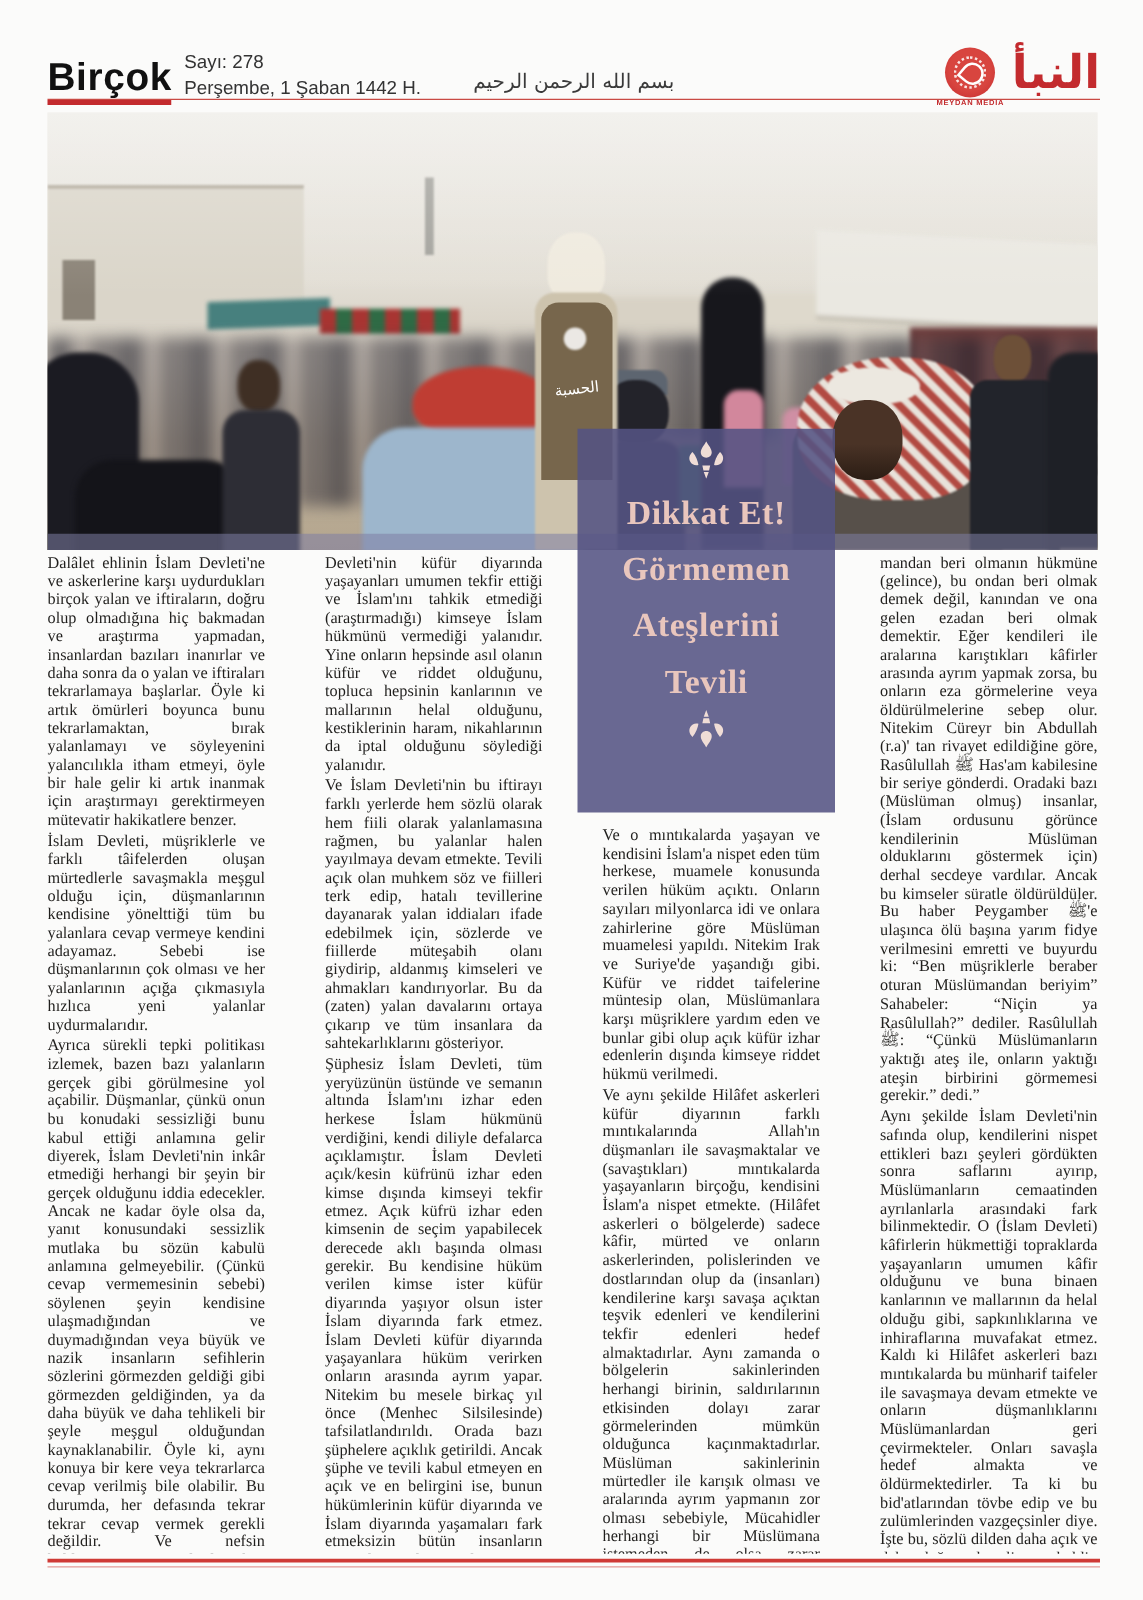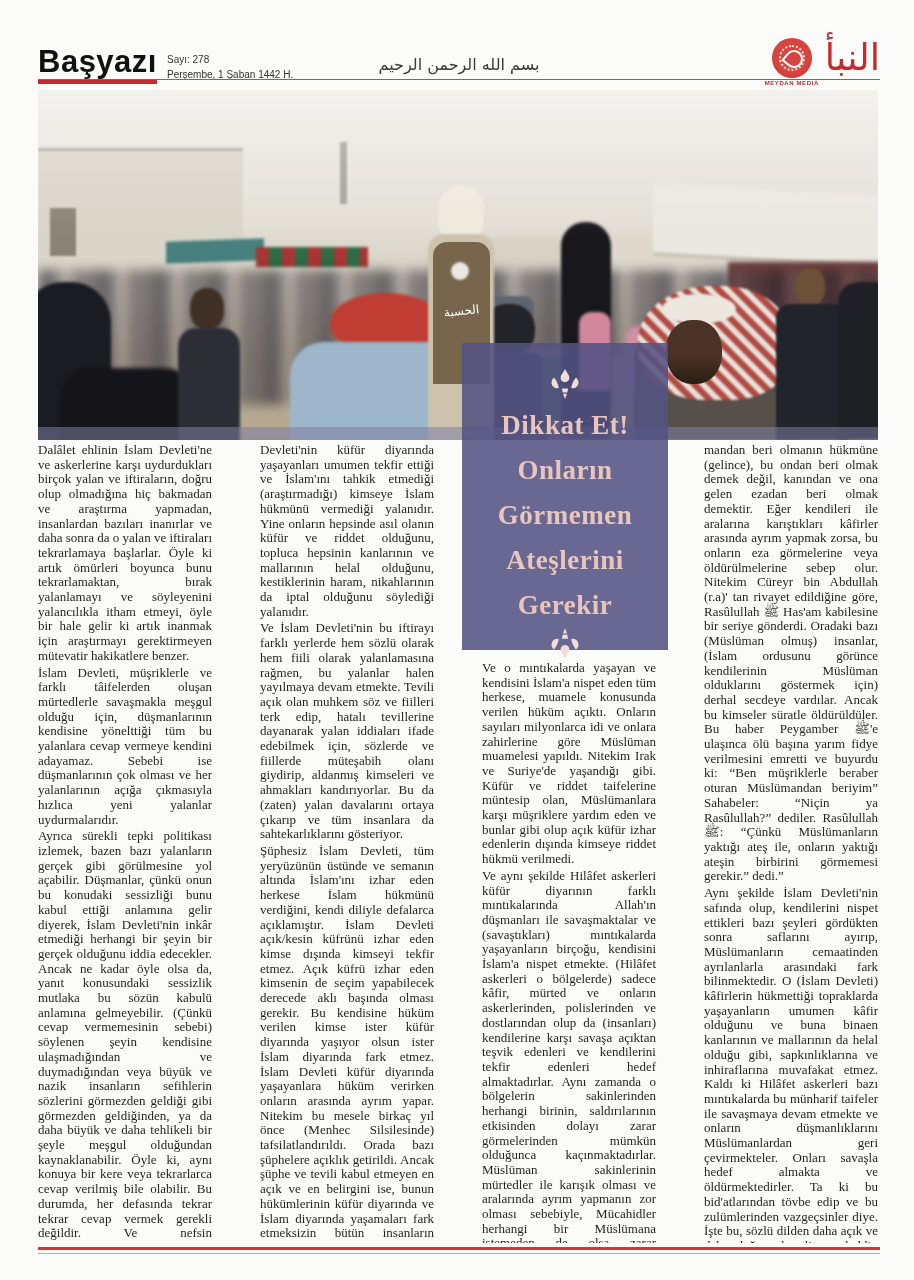--- a/index.html
+++ b/index.html
@@ -22,21 +22,21 @@
     background: #c94a44;
   }
   .h-left { position: absolute; left: 0; bottom: -4px; display: flex; align-items: flex-end; gap: 10px; }
   .masthead {
     font-family: "Liberation Sans", sans-serif;
     font-weight: 700; font-size: 31px; letter-spacing: .5px; color: #111;
     border-bottom: 4px solid #c32b2e; padding-bottom: 3px; line-height: 1;
   }
   .h-meta {
     font-family: "Liberation Sans", sans-serif;
-    font-size: 10px; color: #333; line-height: 1.45; padding-bottom: 2px;
+    font-size: 15px; color: #333; line-height: 1.45; padding-bottom: 2px;
   }
   .bismillah {
     position: absolute; left: 50%; transform: translateX(-50%); bottom: 6px;
     font-size: 16px; color: #3a3a3a;
   }
   .logo { position: absolute; right: 0; bottom: -6px; display: flex; align-items: flex-start; gap: 6px; }
   .logo-seal-wrap { display: flex; flex-direction: column; align-items: center; padding-top: 2px; }
   .logo-seal {
     width: 40px; height: 40px; border-radius: 50%;
     background: radial-gradient(circle at 50% 45%, #d8453f 0 55%, #c32b2e 100%);
@@ -49,37 +49,37 @@
   .logo-seal::before {
     content: ""; position: absolute; left: 13px; top: 12px; width: 14px; height: 14px;
     border-radius: 50% 50% 50% 0; border: 2px solid #fff; transform: rotate(40deg);
   }
   .logo-sub {
     font-family: "Liberation Sans", sans-serif; font-size: 6px; letter-spacing: .6px;
     color: #c32b2e; margin-top: 2px; font-weight: 700;
   }
   .logo-ar {
     font-family: "DejaVu Sans", sans-serif;
-    font-weight: 400; font-size: 37px; line-height: 44px; color: #c32b2e;
+    font-weight: 700; font-size: 37px; line-height: 44px; color: #c32b2e;
   }
 
   
   .lead-photo {
     position: absolute; left: 38px; top: 90px; width: 840px; height: 350px;
     background: linear-gradient(#edebe6 0%, #e3dfd6 38%, #d3ccbe 58%, #c0b4a0 75%, #b4a58d 100%);
     overflow: hidden;
   }
   .ph { position: absolute; }
 
   
   .callout {
     position: absolute; left: 462px; top: 343px; width: 206px; height: 307px;
     background: rgba(84,83,131,.88);
     color: #e9c6bd; text-align: center; z-index: 5;
-    padding-top: 26px;
+    padding-top: 10px;
   }
   .callout-line {
     font-weight: 700; font-size: 27px; line-height: 45px; letter-spacing: .5px;
   }
   .fleur { width: 30px; height: 30px; fill: #f0ddd6; }
   .fleur-bottom { transform: rotate(180deg); }
 
   
   .article {
     position: absolute; left: 38px; top: 443px; width: 840px; height: 800px;
@@ -93,21 +93,21 @@
 
   
   .bottom-rule { position: absolute; left: 38px; right: 34px; top: 1247px; height: 3px; background: #cf3a35; }
   .bottom-rule-2 { position: absolute; left: 38px; right: 34px; top: 1253px; height: 1px; background: #e59a96; }
 </style>
 </head>
 <body>
 
 <div class="page-header">
   <div class="h-left">
-    <span class="masthead">Başyazı</span>
+    <span class="masthead">Birçok</span>
     <div class="h-meta">
       <div>Sayı: 278</div>
       <div>Perşembe, 1 Şaban 1442 H.</div>
     </div>
   </div>
   <div class="bismillah arabic">بسم الله الرحمن الرحيم</div>
   <div class="logo">
     <div class="logo-seal-wrap">
       <div class="logo-seal"></div>
       <div class="logo-sub">MEYDAN MEDIA</div>
@@ -166,24 +166,23 @@
 
   <div class="ph" style="left:0;top:0;width:840px;height:350px;background:linear-gradient(rgba(255,255,255,.3),rgba(255,255,255,0) 42%);"></div>
   <div class="ph" style="left:0;top:337px;width:840px;height:13px;background:rgba(126,126,164,.55);"></div>
 </div>
 
 <div class="callout">
   <svg class="fleur" viewBox="0 0 24 24">
     <path d="M12 0c-1.5 3-3.5 4.6-3.5 7.2 0 1.9 1.6 3.3 3.5 3.3s3.5-1.4 3.5-3.3C15.5 4.6 13.5 3 12 0zM3.2 6.8c-1.9 1.7-2.6 4-1.5 6.1 1 2 3.2 2.9 5.3 2.3-.3-2.4-1.6-6-3.8-8.4zM20.8 6.8c-2.2 2.4-3.5 6-3.8 8.4 2.1.6 4.3-.3 5.3-2.3 1.1-2.1.4-4.4-1.5-6.1zM9.5 15.5h5l-.7 3.2h-3.6zM10.4 19.7h3.2L12 24z"></path>
   </svg>
   <div class="callout-line">Dikkat Et!</div>
-  <div class="callout-line">Onların</div>
   <div class="callout-line">Görmemen</div>
   <div class="callout-line">Ateşlerini</div>
-  <div class="callout-line">Gerekir</div>
+  <div class="callout-line">Tevili</div>
   <svg class="fleur fleur-bottom" viewBox="0 0 24 24">
     <path d="M12 0c-1.5 3-3.5 4.6-3.5 7.2 0 1.9 1.6 3.3 3.5 3.3s3.5-1.4 3.5-3.3C15.5 4.6 13.5 3 12 0zM3.2 6.8c-1.9 1.7-2.6 4-1.5 6.1 1 2 3.2 2.9 5.3 2.3-.3-2.4-1.6-6-3.8-8.4zM20.8 6.8c-2.2 2.4-3.5 6-3.8 8.4 2.1.6 4.3-.3 5.3-2.3 1.1-2.1.4-4.4-1.5-6.1zM9.5 15.5h5l-.7 3.2h-3.6zM10.4 19.7h3.2L12 24z"></path>
   </svg>
 </div>
 
 <div class="article">
   <div class="col">
     <p>Dalâlet ehlinin İslam Devleti'ne ve askerlerine karşı uydurdukları birçok yalan ve iftiraların, doğru olup olmadığına hiç bakmadan ve araştırma yapmadan, insanlardan bazıları inanırlar ve daha sonra da o yalan ve iftiraları tekrarlamaya başlarlar. Öyle ki artık ömürleri boyunca bunu tekrarlamaktan, bırak yalanlamayı ve söyleyenini yalancılıkla itham etmeyi, öyle bir hale gelir ki artık inanmak için araştırmayı gerektirmeyen mütevatir hakikatlere benzer.</p>
     <p>İslam Devleti, müşriklerle ve farklı tâifelerden oluşan mürtedlerle savaşmakla meşgul olduğu için, düşmanlarının kendisine yönelttiği tüm bu yalanlara cevap vermeye kendini adayamaz. Sebebi ise düşmanlarının çok olması ve her yalanlarının açığa çıkmasıyla hızlıca yeni yalanlar uydurmalarıdır.</p>
     <p>Ayrıca sürekli tepki politikası izlemek, bazen bazı yalanların gerçek gibi görülmesine yol açabilir. Düşmanlar, çünkü onun bu konudaki sessizliği bunu kabul ettiği anlamına gelir diyerek, İslam Devleti'nin inkâr etmediği herhangi bir şeyin bir gerçek olduğunu iddia edecekler. Ancak ne kadar öyle olsa da, yanıt konusundaki sessizlik mutlaka bu sözün kabulü anlamına gelmeyebilir. (Çünkü cevap vermemesinin sebebi) söylenen şeyin kendisine ulaşmadığından ve duymadığından veya büyük ve nazik insanların sefihlerin sözlerini görmezden geldiği gibi görmezden geldiğinden, ya da daha büyük ve daha tehlikeli bir şeyle meşgul olduğundan kaynaklanabilir. Öyle ki, aynı konuya bir kere veya tekrarlarca cevap verilmiş bile olabilir. Bu durumda, her defasında tekrar tekrar cevap vermek gerekli değildir. Ve nefsin kaldıramayacağı şeylerden biri de kendimizi söylenen her şeyi takip etmeye ve ona cevap vermeye adamaktır. Bu hangi söz olursa olsun ve kim söylerse söylesin, bu söz o kimseden veya başkasından ne kadar tekrarlanırsa tekrarlansın.</p>

